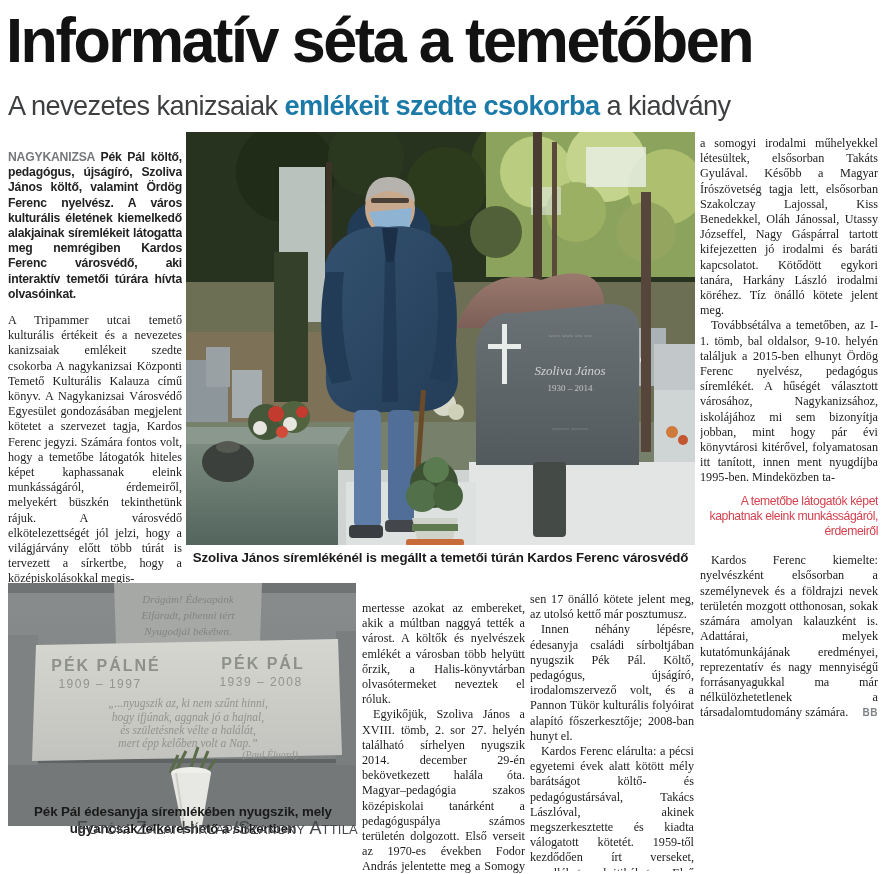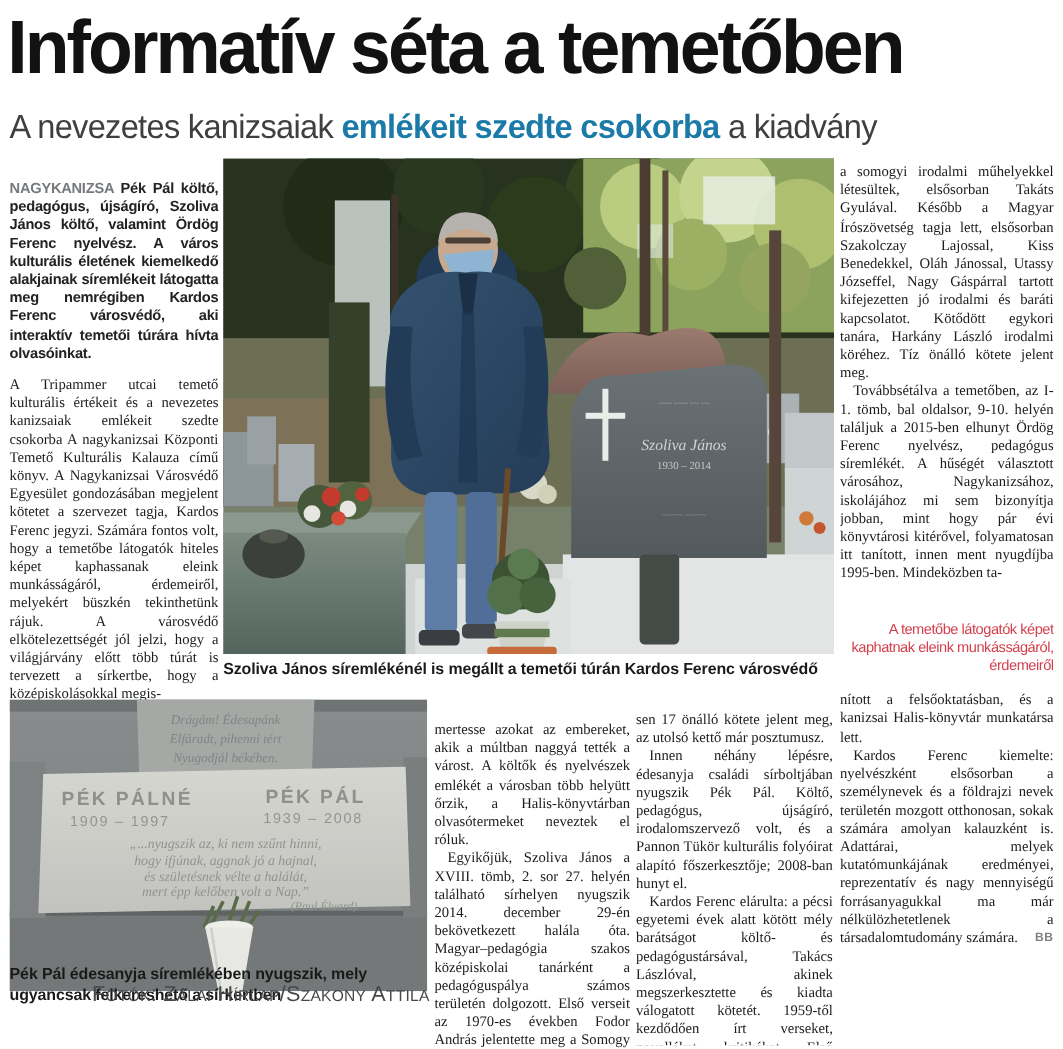--- a/index.html
+++ b/index.html
@@ -41,36 +41,36 @@
 
   .col-left{ left:8px; top:150px; width:174px; height:447px; }
   .col-mid1{ left:362px; top:601px; width:163px; height:279px; }
   .col-mid2{ left:530px; top:592px; width:164px; height:279px; }
   .col-right{ left:700px; top:136px; width:178px; height:726px; }
 
   .pullquote{
     font-family:"Liberation Sans", sans-serif;
     font-weight:400; font-size:23.5px; line-height:28px;
     letter-spacing:-0.4px; text-align:right;
-    margin:31px 0 14px 0;
+    margin:8px 0 14px 0;
   }
   .byline{
     float:right; font-family:"Liberation Sans", sans-serif;
     font-weight:700; font-size:10px; color:#7e8285; letter-spacing:0.5px;
   }
 
   
   .photo-main{ left:186px; top:132px; width:509px; height:413px; }
   .photo-grave{ left:8px; top:583px; width:348px; height:311px; }
   svg{ display:block; }
 
   .caption{
     font-family:"Liberation Sans", sans-serif;
     font-weight:700; font-size:13.3px; line-height:16.5px;
-    color:#1a1a1a; letter-spacing:-0.1px;
+    color:#1a1a1a; letter-spacing:-0.1px;text-align:center;
   }
   .caption-main{ left:186px; top:550px; width:509px; }
   .caption-grave{ left:8px; top:804px; width:350px; }
   .credit{
     position:absolute; right:0; bottom:1px;
     font-family:"Liberation Sans", sans-serif;
     font-weight:400; font-variant:small-caps; letter-spacing:0.2px;
     font-size:18px; color:#45484a;
   }
 </style>
@@ -219,21 +219,20 @@
 <div class="abs col col-mid2">
   <p>sen 17 önálló kötete jelent meg, az utolsó kettő már posztumusz.</p>
   <p class="ind">Innen néhány lépésre, édesanyja családi sírboltjában nyugszik Pék Pál. Költő, pedagógus, újságíró, irodalomszervező volt, és a Pannon Tükör kulturális folyóirat alapító főszerkesztője; 2008-ban hunyt el.</p>
   <p class="ind">Kardos Ferenc elárulta: a pécsi egyetemi évek alatt kötött mély barátságot költő- és pedagógustársával, Takács Lászlóval, akinek megszerkesztette és kiadta válogatott kötetét. 1959-től kezdődően írt verseket, novellákat, kritikákat. Első irodalmi kapcsolatai</p>
 </div>
 
 <div class="abs col col-right">
   <p>a somogyi irodalmi műhelyekkel létesültek, elsősorban Takáts Gyulával. Később a Magyar Írószövetség tagja lett, elsősorban Szakolczay Lajossal, Kiss Benedekkel, Oláh Jánossal, Utassy Józseffel, Nagy Gáspárral tartott kifejezetten jó irodalmi és baráti kapcsolatot. Kötődött egykori tanára, Harkány László irodalmi köréhez. Tíz önálló kötete jelent meg.</p>
   <p class="ind">Továbbsétálva a temetőben, az I-1. tömb, bal oldalsor, 9-10. helyén találjuk a 2015-ben elhunyt Ördög Ferenc nyelvész, pedagógus síremlékét. A hűségét választott városához, Nagykanizsához, iskolájához mi sem bizonyítja jobban, mint hogy pár évi könyvtárosi kitérővel, folyamatosan itt tanított, innen ment nyugdíjba 1995-ben. Mindeközben ta-</p>
   <p class="pullquote" style="color:#d4414e">A temetőbe látogatók képet kaphatnak eleink munkásságáról, érdemeiről</p>
-  <p>nított a felsőoktatásban, és a kanizsai Halis-könyvtár munkatársa lett.</p>
   <p class="ind"><span>Kardos Ferenc kiemelte: nyelvészként elsősorban a személynevek és a földrajzi nevek területén mozgott otthonosan, sokak számára amolyan kalauzként is. Adattárai, melyek kutatómunkájának eredményei, reprezentatív és nagy mennyiségű forrásanyagukkal ma már nélkülözhetetlenek a társadalomtudomány számára.</span>
     <span class="byline">BB</span></p>
 </div>
 
 <div class="abs photo-grave">
 <svg width="348" height="243" viewBox="0 0 348 243">
   <defs>
     <linearGradient id="stonebg" x1="0" y1="0" x2="0" y2="1">
       <stop offset="0" stop-color="#898c8d"></stop>
           <stop offset="0.75" stop-color="#7e8182"></stop>

